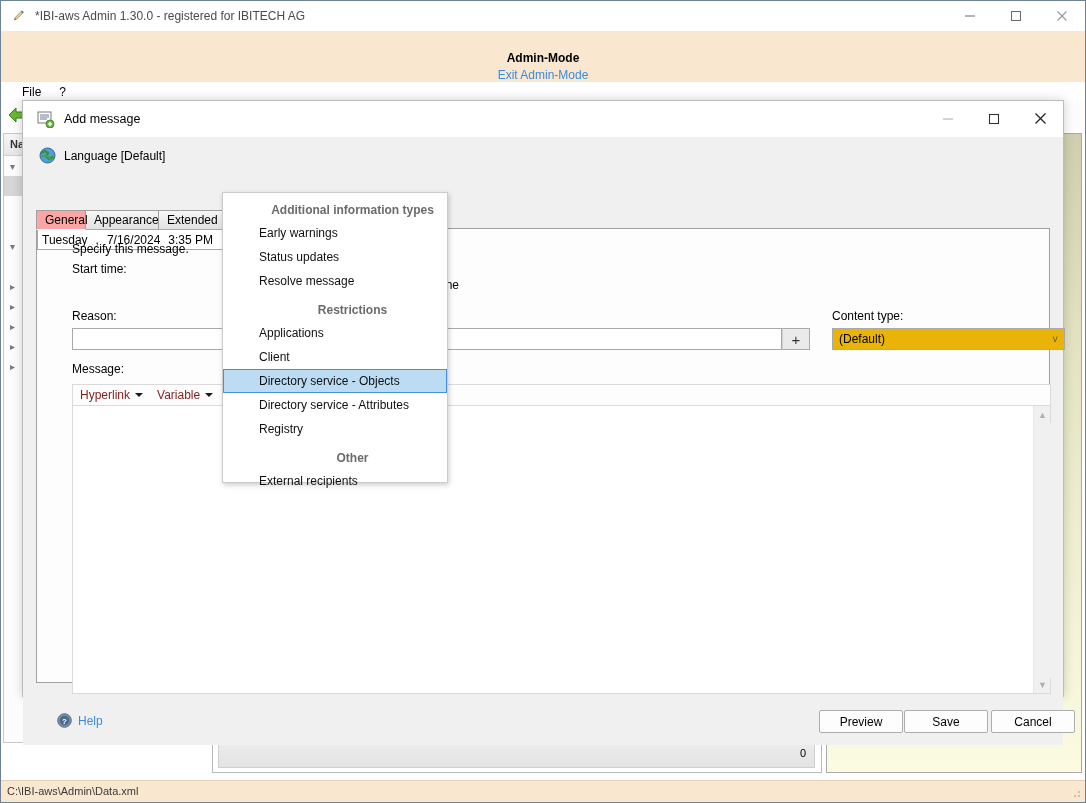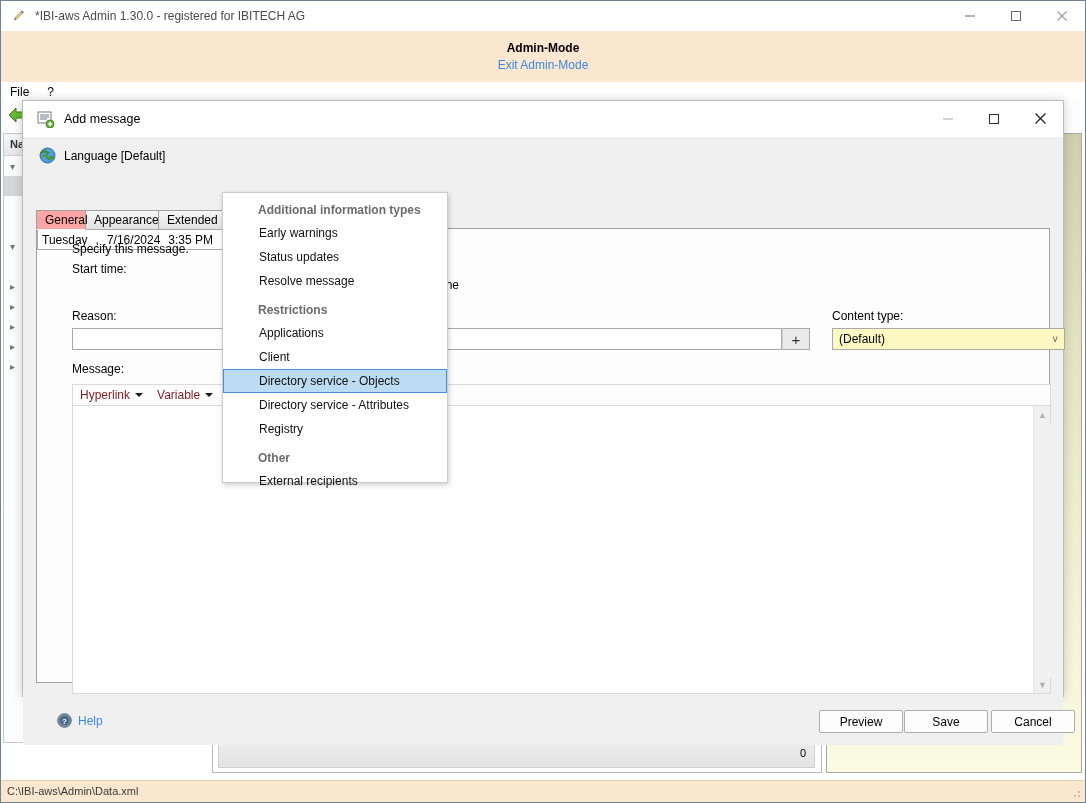--- a/index.html
+++ b/index.html
@@ -48,38 +48,38 @@
     display: flex; align-items: center; justify-content: center;
     color: #6b6b6b;
   }
 
   
   #admin-banner {
     position: absolute; left: 0; top: 30px;
     width: 1084px; height: 51px;
     background: #fae7d0;
     text-align: center;
-    padding-top: 10px;
+    padding-top: 20px;
   }
   #admin-mode-title {
     font-size: 12px; font-weight: bold; color: #000;
     line-height: 15px;
   }
   #exit-admin-link {
     font-size: 12px; color: #3c8ade; line-height: 19px;
     cursor: pointer;
   }
 
   
   #menu-bar {
     position: absolute; left: 0; top: 81px;
     width: 1084px; height: 19px;
     background: #ffffff;
     display: flex; align-items: center;
-    padding-left: 0;
+    padding-left: 12px;
   }
   .menu-item {
     font-size: 12px; color: #000;
     padding: 1px 9px; cursor: default;
   }
 
   
   #bg-content {
     position: absolute; left: 0; top: 100px;
     width: 1084px; height: 679px;
@@ -292,21 +292,21 @@
     width: 28px; height: 22px;
     border: 1px solid #a9a9a9; border-left: 1px solid #cfcfcf;
     background: #eaeaea;
     display: flex; align-items: center; justify-content: center;
     font-size: 15px; color: #333;
   }
   #content-type-label { left: 795px; top: 80px; }
   #content-type-select {
     position: absolute; left: 795px; top: 99px;
     width: 233px; height: 22px;
-    background: #fef9c3; border: 1px solid #a9a9a9;
+    background: #eab308; border: 1px solid #a9a9a9;
     display: flex; align-items: center;
     padding: 0 6px;
     font-size: 12px;
   }
   #content-type-select .ct-caret {
     margin-left: auto; color: #555; font-size: 10px;
   }
 
   
   #msg-toolbar {
@@ -389,20 +389,21 @@
     background: #ffffff;
     border: 1px solid #cccccc;
     box-shadow: 1px 2px 5px rgba(0,0,0,.20);
     z-index: 50;
     padding: 6px 0 6px 0;
   }
   .menu-group-hdr {
     font-size: 12px; font-weight: bold; color: #6b6b6b;
     padding: 4px 0 4px 35px;
     cursor: default;
+    text-align: center;
   }
   .menu-entry {
     font-size: 12px; color: #101010;
     padding: 4px 0 4px 35px;
     cursor: default;
     border: 1px solid transparent;
   }
   .menu-entry.selected {
     background: #bcdcf4;
     border: 1px solid #4a90d9;

